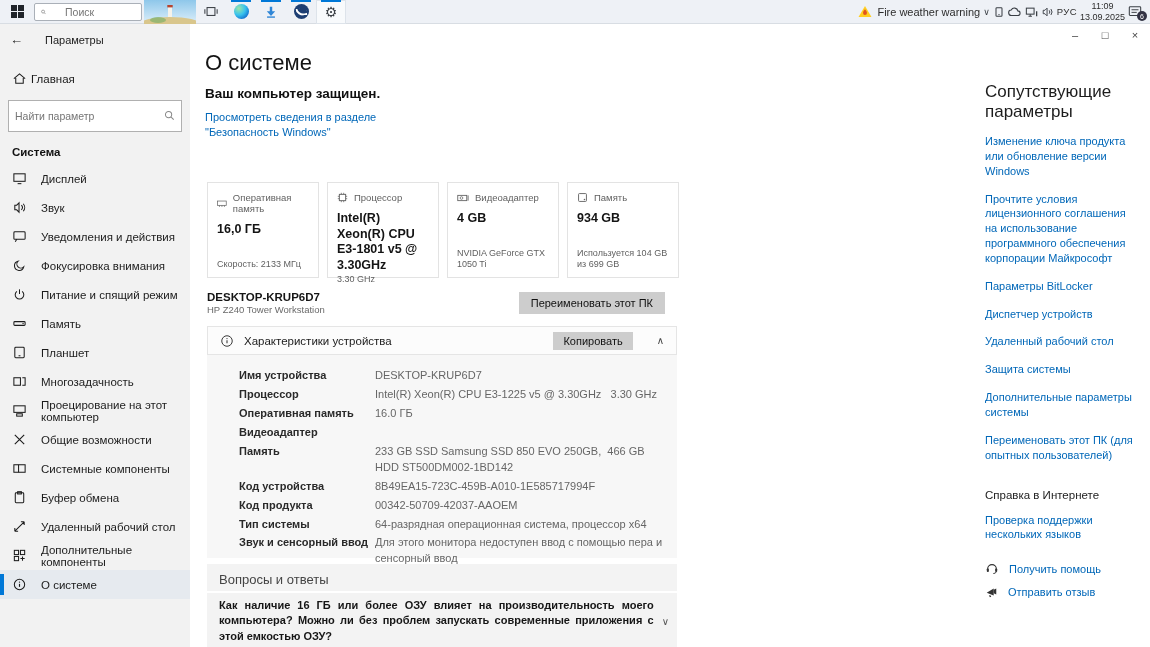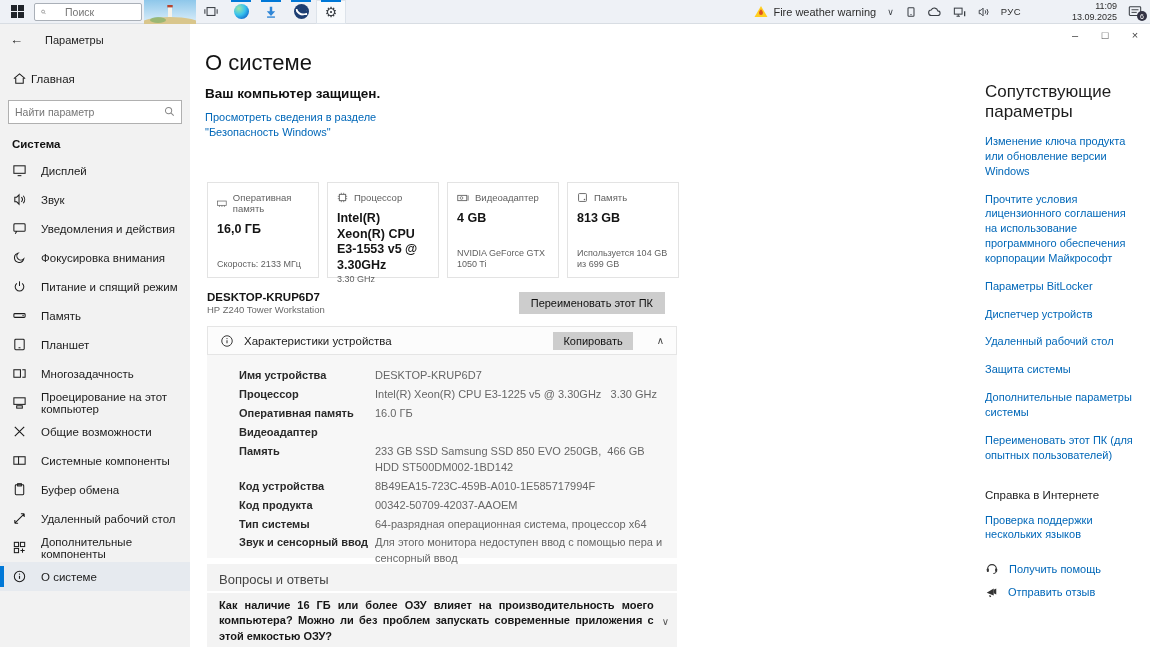--- a/index.html
+++ b/index.html
@@ -18,42 +18,42 @@
   .tb-widget { width:52px; height:24px; overflow:hidden; margin-left:2px; }
   .tb-btn { width:30px; height:24px; display:flex; align-items:center; justify-content:center; position:relative; }
   .tb-btn.running::before { content:""; position:absolute; top:0; left:5px; right:5px; height:2px; background:#0078d7; }
   .tb-btn.active { background:#f8fafc; box-shadow:inset 0 0 0 1px #dde3ea; }
   .edge-ball { width:15px; height:15px; border-radius:50%;
                background:radial-gradient(circle at 32% 30%, #9be6a8 0%, #37c2ee 45%, #0d62c9 85%); }
   .swoosh { width:15px; height:15px; border-radius:50%; background:#1d3e73; position:relative; }
   .swoosh::after { content:""; position:absolute; left:2px; top:4px; width:9px; height:6px;
                    border:2px solid #fff; border-top:none; border-right:none; border-radius:0 0 0 8px; transform:rotate(-12deg); }
   .gear-glyph { font-size:14px; color:#3a3f45; line-height:1; }
-  .tb-right { margin-left:auto; display:flex; align-items:center; gap:11px; padding-right:8px; }
+  .tb-right { margin-left:auto; display:flex; align-items:center; gap:3px; padding-right:8px; }
   .tb-warning { display:flex; align-items:center; gap:5px; font-size:11px; color:#2d2d2d; }
   .tray-chev { font-size:9px; color:#3a3f45; }
   .tray-ico { display:flex; align-items:center; }
   .tb-lang { font-size:9.5px; color:#2d2d2d; letter-spacing:.4px; }
-  .tb-clock { font-size:9px; color:#2d2d2d; text-align:right; line-height:1.15;margin-left:40px; }
+  .tb-clock { font-size:9px; color:#2d2d2d; text-align:center; line-height:1.15; }
   .tb-ac { position:relative; display:flex; align-items:center; }
   .tb-badge { position:absolute; right:-5px; bottom:-3px; width:10px; height:10px; border-radius:50%;
               background:#334; color:#fff; font-size:7px; display:flex; align-items:center; justify-content:center; }
 
   
   .window { position:absolute; left:0; top:24px; width:1150px; height:623px; background:#fff; }
   .winctrl { position:absolute; top:0; right:0; display:flex; z-index:5; }
   .winctrl div { width:30px; height:22px; display:flex; align-items:center; justify-content:center;
                  font-size:11px; color:#444; }
 
   
   .sidebar { position:absolute; left:0; top:0; width:190px; height:623px; background:#f2f2f2; }
   .sb-back-row { display:flex; align-items:center; gap:22px; padding:8px 0 0 10px; font-size:11px; color:#222; }
   .sb-back { font-size:13px; color:#222; }
   .sb-home { display:flex; align-items:center; gap:4px; margin:24px 0 0 12px; font-size:11.5px; }
-  .sb-search { margin:14px 8px 0 8px; height:24px; background:#fff; border:1px solid #b0b0b0;
+  .sb-search { margin:14px 8px 0 8px; height:32px; background:#fff; border:1px solid #b0b0b0;
                display:flex; align-items:center; }
   .sb-search input { flex:1; border:none; outline:none; font-size:10.5px; color:#777; padding:0 6px;
                      background:transparent; font-family:"Liberation Sans",sans-serif; }
   .sb-search .mag { padding-right:6px; }
   .sb-section { margin:14px 0 6px 12px; font-size:11.5px; font-weight:bold; color:#111; }
   .nav-item { height:29px; display:flex; align-items:center; gap:14px; padding-left:12px;
               font-size:11.5px; color:#1c1c1c; position:relative; }
   .nav-item.selected { background:#e6eaef; }
   .nav-item.selected::before { content:""; position:absolute; left:0; top:4px; bottom:4px; width:4px; background:#0078d7; }
   .nav-item svg { flex:0 0 auto; }
@@ -366,21 +366,21 @@
         <div class="card-foot">Скорость: 2133 МГц</div>
       </div>
       <div class="card">
         <div class="card-head">
           <svg width="11" height="11" viewBox="0 0 14 14">
               <rect x="3" y="3" width="8" height="8" fill="none" stroke="#666" stroke-width="1.2"></rect>
               <path d="M5.5 1v2M8.5 1v2M5.5 11v2M8.5 11v2M1 5.5h2M1 8.5h2M11 5.5h2M11 8.5h2" stroke="#666" stroke-width="1"></path>
             </svg>
           <span>Процессор</span>
         </div>
-        <div class="card-val">Intel(R) Xeon(R) CPU E3-1553 v5 @ 3.30GHz</div>
+        <div class="card-val">Intel(R) Xeon(R) CPU E3-1801 v5 @ 3.30GHz</div>
         <div class="card-foot">3.30 GHz</div>
       </div>
       <div class="card">
         <div class="card-head">
           <svg width="12" height="10" viewBox="0 0 16 13">
               <rect x="1" y="3" width="12" height="7" fill="none" stroke="#666" stroke-width="1.2"></rect>
               <circle cx="6" cy="6.5" r="1.8" fill="none" stroke="#666" stroke-width="1"></circle>
               <path d="M14.8 3v7" stroke="#666" stroke-width="1.2"></path>
             </svg>
           <span>Видеоадаптер</span>
@@ -389,21 +389,21 @@
         <div class="card-foot">NVIDIA GeForce GTX 1050 Ti</div>
       </div>
       <div class="card">
         <div class="card-head">
           <svg width="11" height="11" viewBox="0 0 14 14">
               <rect x="2" y="2" width="10" height="10" rx="1" fill="none" stroke="#666" stroke-width="1.2"></rect>
               <circle cx="9.5" cy="9.5" r="1" fill="#666"></circle>
             </svg>
           <span>Память</span>
         </div>
-        <div class="card-val">813 GB</div>
+        <div class="card-val">934 GB</div>
         <div class="card-foot">Используется 104 GB из 699 GB</div>
       </div>
     </div>
 
     <div class="device-row">
       <div>
         <div class="dev-name">DESKTOP-KRUP6D7</div>
         <div class="dev-model">HP Z240 Tower Workstation</div>
       </div>
       <button class="btn rename-btn">Переименовать этот ПК</button>

